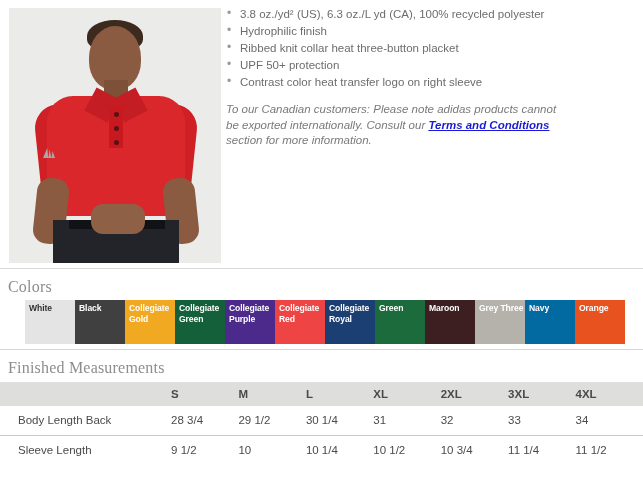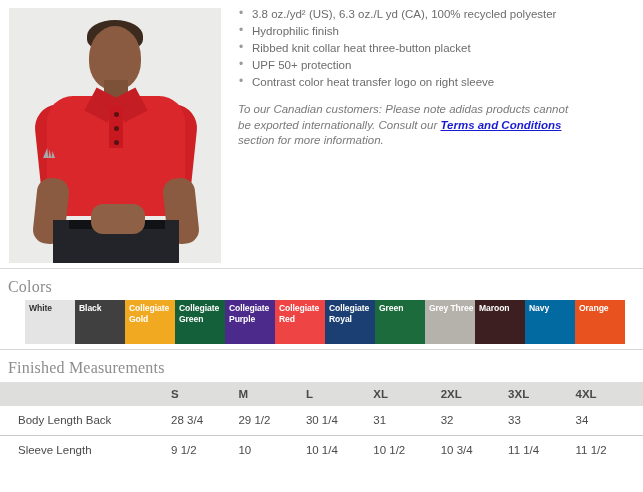--- a/index.html
+++ b/index.html
@@ -94,21 +94,21 @@
     position:absolute; left:60px; top:212px; width:96px; height:9px;
     background:#111216;
   }
   .ph-logo {
     position:absolute; left:34px; top:140px; width:12px; height:10px;
     background:#a8a8a8; clip-path: polygon(0% 100%, 35% 0%, 45% 100%, 55% 15%, 70% 100%, 80% 30%, 100% 100%);
   }
 
   .specs {
     position: absolute;
-    left: 238px; top: 6px;
+    left: 226px; top: 6px;
     width: 400px;
   }
   ul.spec-list {
     list-style: none;
     margin: 0; padding: 0;
   }
   ul.spec-list li {
     position: relative;
     padding-left: 14px;
     font-size: 11.5px;
@@ -269,25 +269,25 @@
     </div>
     <div class="swatch" style="background:#ef4444">
       <span style="color:#ffffff">Collegiate Red</span>
     </div>
     <div class="swatch" style="background:#1b3f72">
       <span style="color:#ffffff">Collegiate Royal</span>
     </div>
     <div class="swatch" style="background:#1c6b3c">
       <span style="color:#ffffff">Green</span>
     </div>
+    <div class="swatch" style="background:#3d1f21">
+      <span style="color:#ffffff">Maroon</span>
+    </div>
     <div class="swatch" style="background:#b5b2ac">
       <span style="color:#ffffff">Grey Three</span>
-    </div>
-    <div class="swatch" style="background:#3d1f21">
-      <span style="color:#ffffff">Maroon</span>
     </div>
     <div class="swatch" style="background:#0369a1">
       <span style="color:#ffffff">Navy</span>
     </div>
     <div class="swatch" style="background:#e8521f">
       <span style="color:#ffffff">Orange</span>
     </div>
   </div>
 
   <div class="hr" style="top:349px"></div>

